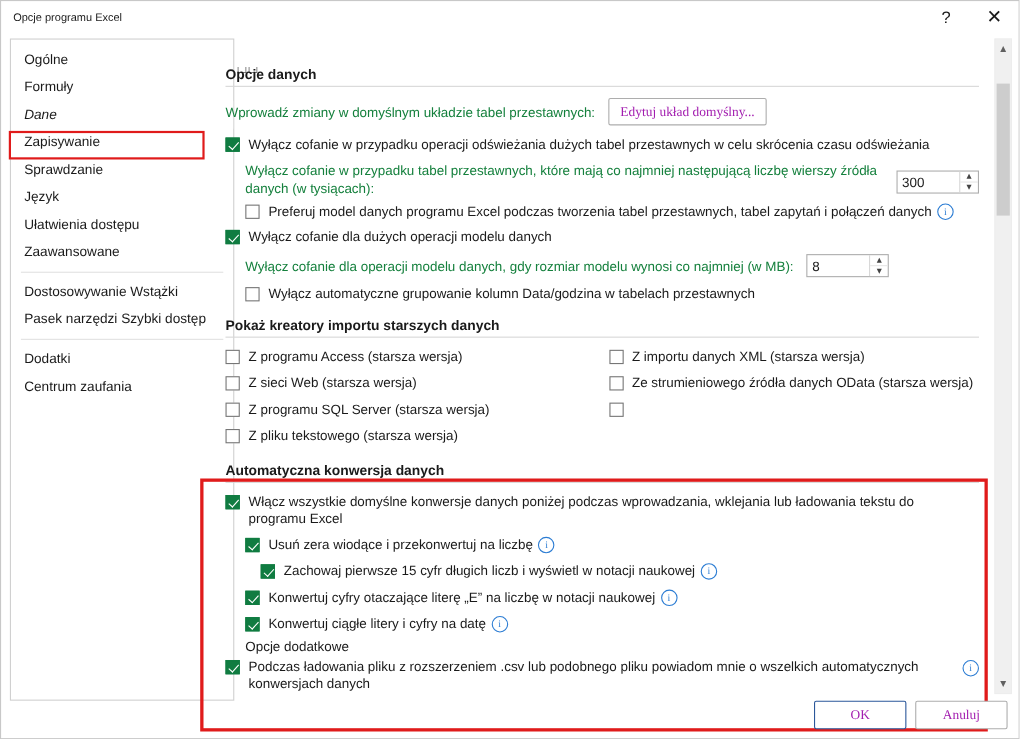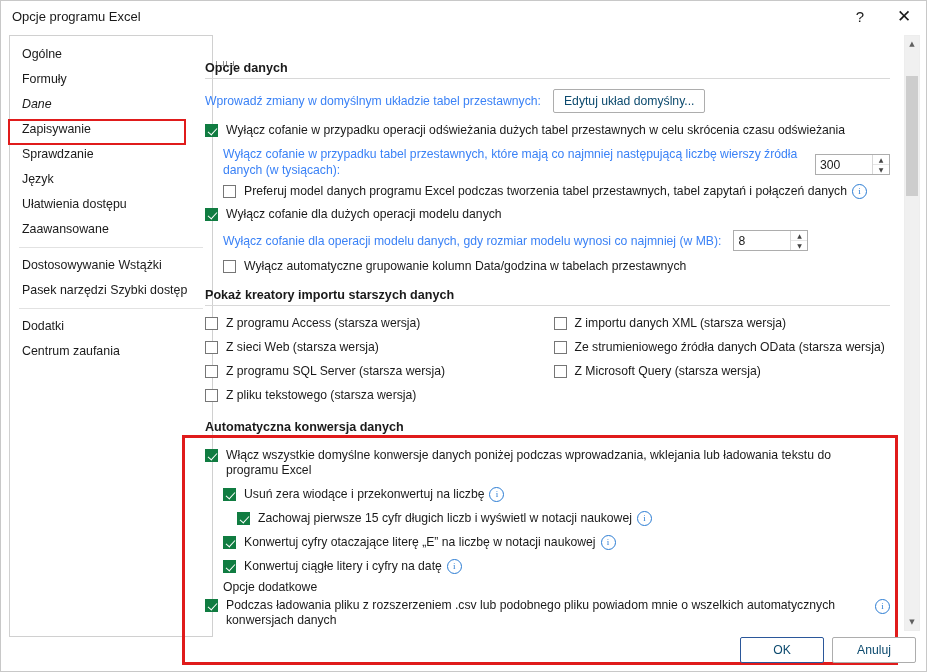--- a/index.html
+++ b/index.html
@@ -25,21 +25,21 @@
   }
   
   .titlebar {
     height: 30px;
     display: flex;
     align-items: center;
     padding-left: 11px;
     box-sizing: border-box;
   }
   .title-text {
-    font-size: 13px;
+    font-size: 10px;
     color: #1a1a1a;
   }
   .titlebar-spacer { flex: 1; }
   .title-btn {
     width: 44px;
     height: 30px;
     display: flex;
     align-items: center;
     justify-content: center;
     font-size: 15px;
@@ -124,21 +124,21 @@
   .rule {
     height: 1px;
     background: #d8d8d8;
     margin: 3px 0 10px 0;
   }
   .row {
     display: flex;
     align-items: flex-start;
     margin-bottom: 8px;
   }
-  .lbl { font-size: 12.2px; color: #3b82f6; }
+  .lbl { font-size: 12.2px; color: #15803d; }
 
   
   .cb {
     width: 13px;
     height: 13px;
     border: 1px solid #767676;
     background: #fff;
     box-sizing: border-box;
     display: inline-block;
     flex: 0 0 auto;
@@ -165,23 +165,23 @@
     margin-left: 8px;
     font-size: 12.2px;
     line-height: 15px;
     color: #1a1a1a;
   }
 
   
   .btn {
     border: 1px solid #adadad;
     background: #ffffff;
-    font-family: Liberation Sans, sans-serif;
+    font-family: Liberation Serif, serif;
     font-size: 12.2px;
-    color: #0c4a6e;
+    color: #a21caf;
     padding: 4px 10px;
     cursor: default;
     border-radius: 2px;
   }
 
   
   .spin {
     display: inline-flex;
     align-items: stretch;
     border: 1px solid #adadad;
@@ -442,21 +442,20 @@
             <div class="row">
               <span class="cb"></span>
               <span class="cb-label nowrap">Z importu danych XML (starsza wersja)</span>
             </div>
             <div class="row">
               <span class="cb"></span>
               <span class="cb-label nowrap">Ze strumieniowego źródła danych OData (starsza wersja)</span>
             </div>
             <div class="row">
               <span class="cb"></span>
-              <span class="cb-label nowrap">Z Microsoft Query (starsza wersja)</span>
             </div>
           </div>
         </div>
 
         <div class="section-title" style="margin-top:8px;">Automatyczna konwersja danych</div>
         <div class="rule"></div>
 
         <div class="row" style="margin-bottom:9px;">
           <span class="cb checked"></span>
           <span class="cb-label" style="max-width:655px;">Włącz wszystkie domyślne konwersje danych poniżej podczas wprowadzania, wklejania lub ładowania tekstu do programu Excel</span>

